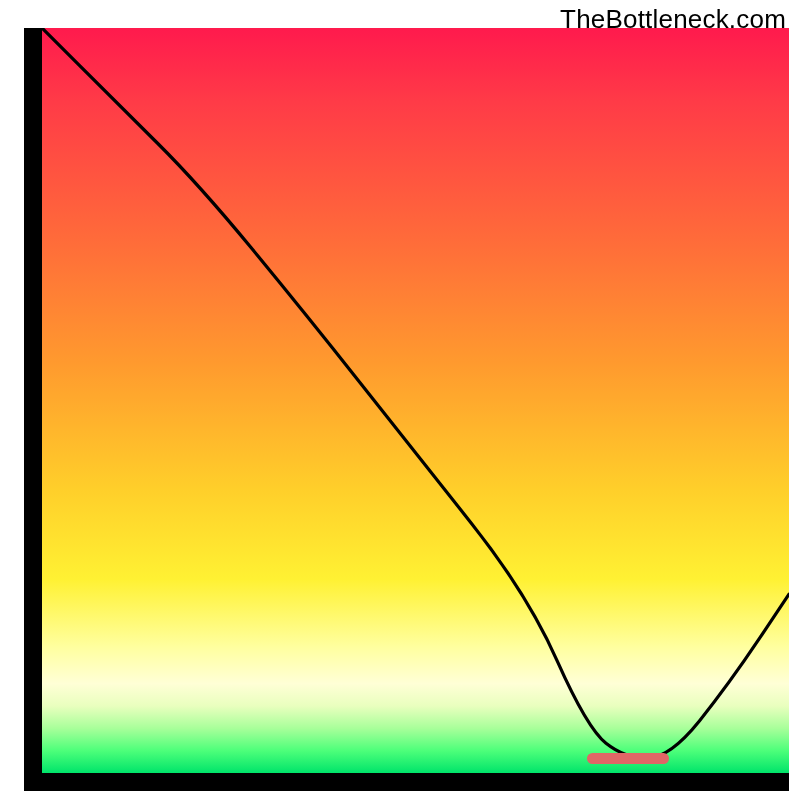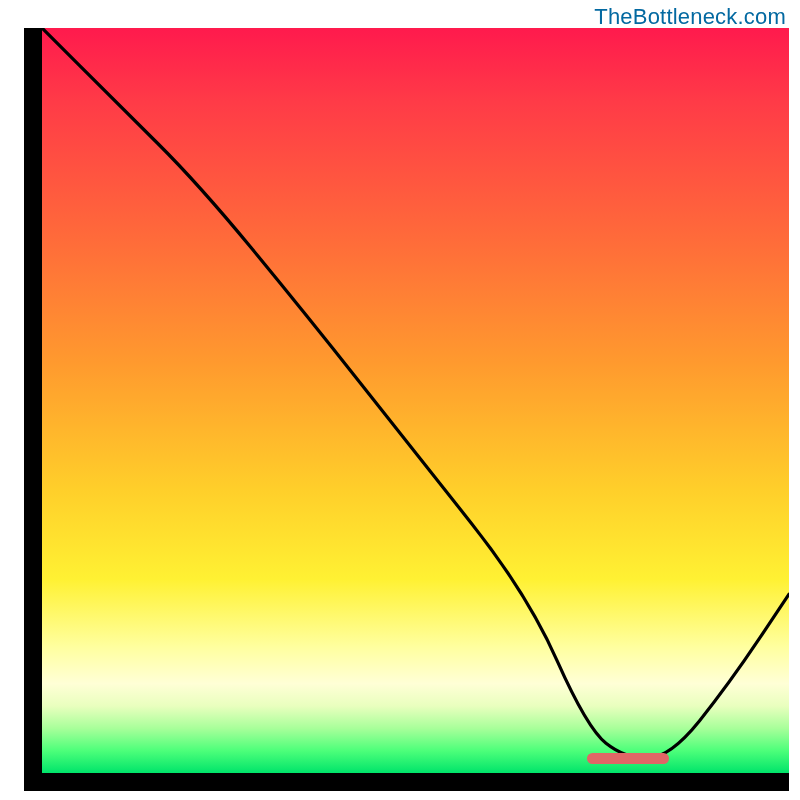--- a/index.html
+++ b/index.html
@@ -13,22 +13,22 @@
   }
   .canvas {
     position: relative;
     width: 800px;
     height: 800px;
   }
   .watermark {
     position: absolute;
     top: 4px;
     right: 14px;
-    color: #0369a1;
-    font-size: 22px;
+    color: #000000;
+    font-size: 26px;
     letter-spacing: 0.2px;
     font-weight: 400;
   }
   
   .axis-left {
     position: absolute;
     left: 24px;
     top: 28px;
     width: 18px;
     height: 745px; 

